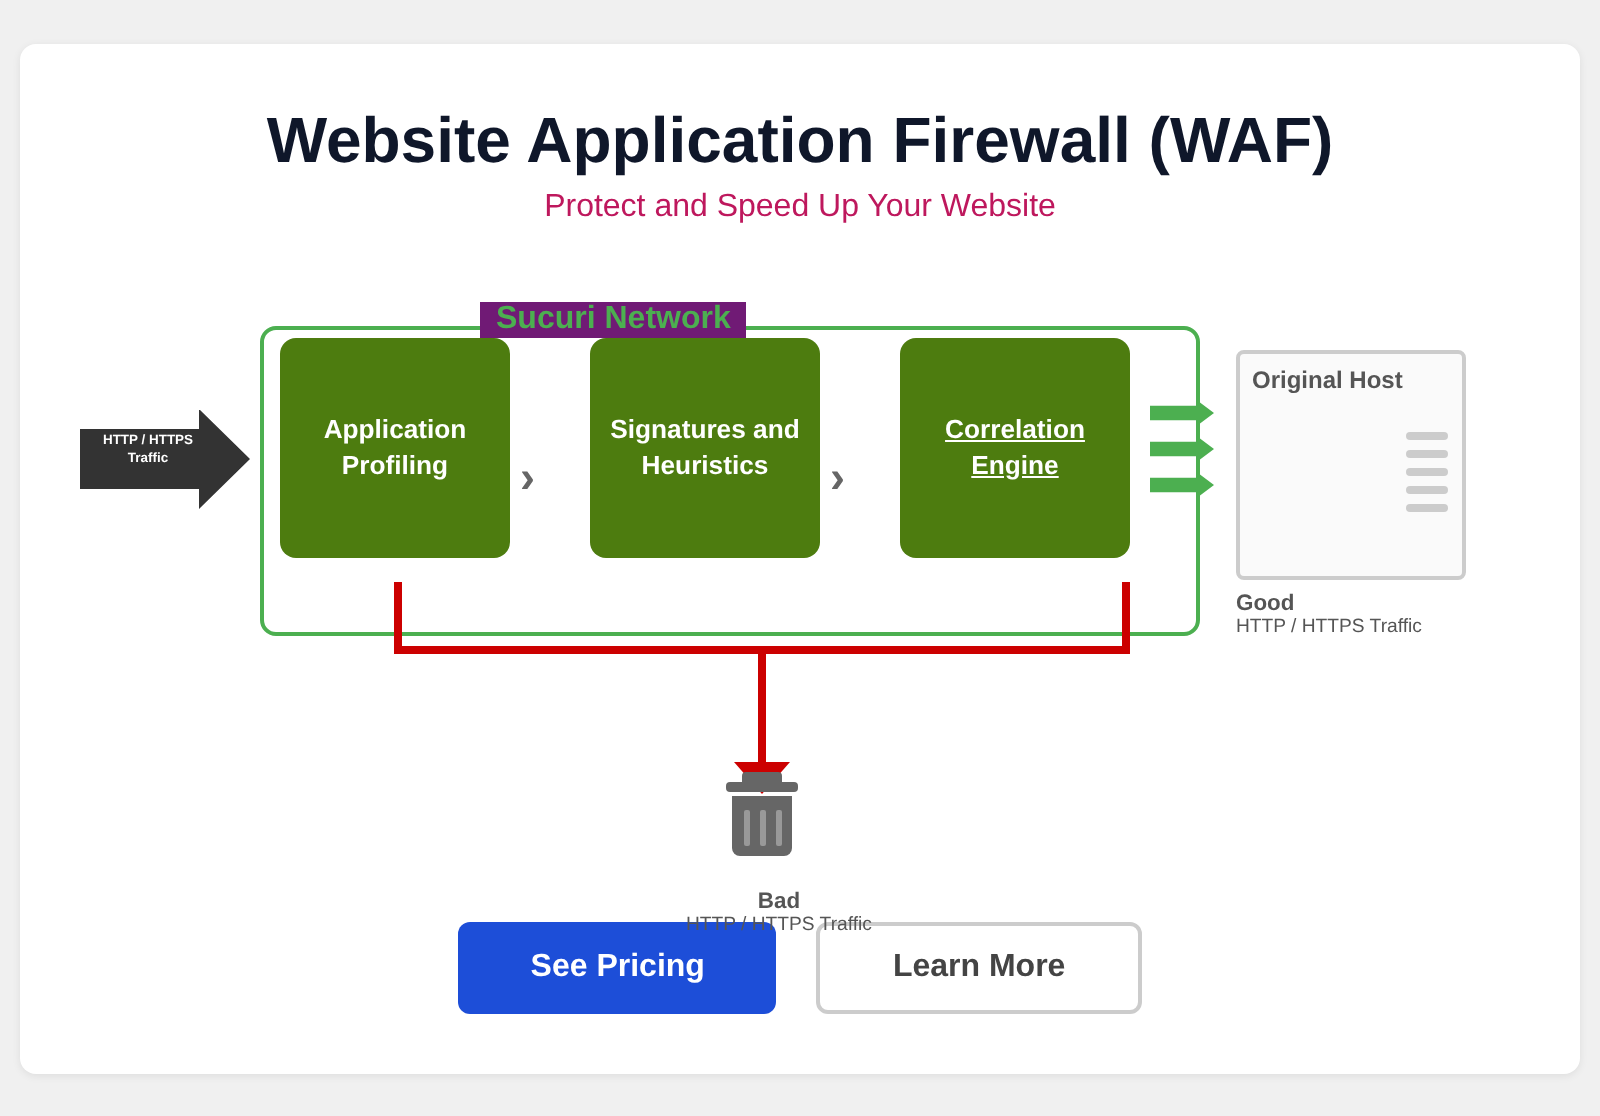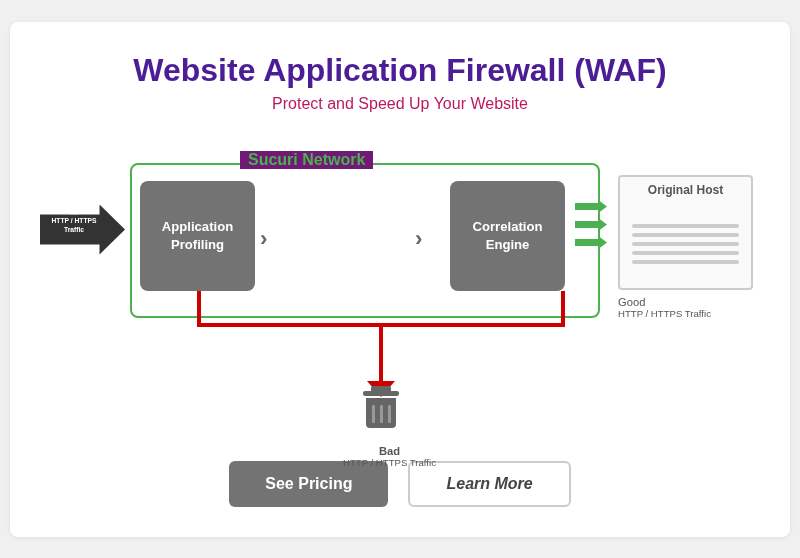--- a/index.html
+++ b/index.html
@@ -16,21 +16,21 @@
       background: #fff;
       border-radius: 8px;
       width: 780px;
       padding: 30px 20px 30px 20px;
       text-align: center;
       box-shadow: 0 1px 4px rgba(0,0,0,0.08);
     }
     .main-title {
       font-size: 2rem;
       font-weight: 700;
-      color: #4c1d95;
+      color: #0f172a;
       margin-bottom: 6px;
     }
     .subtitle {
       font-size: 1rem;
       color: #be185d;
       margin-bottom: 20px;
     }
     .diagram-area {
       position: relative;
       margin: 0 auto;
@@ -83,38 +83,38 @@
       color: #fff;
       font-size: 0.42rem;
       font-weight: 700;
       line-height: 1.3;
       text-align: center;
       width: 60px;
     }
     
     .proc-box {
       position: absolute;
-      top: 48px;
+      top: 36px;
       width: 115px;
       height: 110px;
-      background: #737373;
+      background: #4d7c0f;
       border-radius: 8px;
       display: flex;
       align-items: center;
       justify-content: center;
       color: #fff;
       font-size: 0.82rem;
       font-weight: 600;
       text-align: center;
       padding: 8px;
       line-height: 1.3;
     }
     .proc-box.app-profiling { left: 100px; }
     .proc-box.sig-heuristics { left: 255px; }
-    .proc-box.correlation { left: 410px; }
+    .proc-box.correlation { left: 410px; text-decoration: underline; }
 
     
     .chevron {
       position: absolute;
       top: 93px;
       color: #666;
       font-size: 1.4rem;
       font-weight: 900;
     }
     .chevron.c1 { left: 220px; }
@@ -134,27 +134,26 @@
       height: 12px;
       background: #4caf50;
       clip-path: polygon(0 20%, 75% 20%, 75% 0%, 100% 50%, 75% 100%, 75% 80%, 0 80%);
     }
 
     
     .original-host {
       position: absolute;
       top: 42px;
       left: 578px;
-      width: 135px;
+      width: 115px;
       height: 115px;
       border: 2px solid #ccc;
       border-radius: 4px;
       background: #fafafa;
       display: flex;
-      flex-direction: column;
       padding: 6px;
     }
     .host-lines {
       flex: 1;
       display: flex;
       flex-direction: column;
       justify-content: center;
       gap: 5px;
       margin-top: 8px;
     }
@@ -175,21 +174,21 @@
     .good-traffic {
       position: absolute;
       top: 163px;
       left: 578px;
       text-align: left;
       font-size: 0.6rem;
       color: #555;
     }
     .good-label {
       font-size: 0.7rem;
-      font-weight: 400;
+      font-weight: 700;
     }
 
     
     .red-line-h {
       position: absolute;
       height: 4px;
       background: #cc0000;
     }
     .red-line-v {
       position: absolute;
@@ -290,39 +289,38 @@
     }
 
     
     .btn-row {
       display: flex;
       justify-content: center;
       gap: 20px;
       margin-top: 18px;
     }
     .btn-green {
-      background: #737373;
+      background: #1d4ed8;
       color: #fff;
       border: none;
       border-radius: 6px;
       padding: 12px 36px;
       font-size: 1rem;
       font-weight: 600;
       cursor: pointer;
     }
     .btn-outline {
       background: #fff;
       color: #444;
       border: 2px solid #ccc;
       border-radius: 6px;
       padding: 12px 36px;
       font-size: 1rem;
       font-weight: 600;
       cursor: pointer;
-      font-style: italic;
     }
   </style>
 </head>
 <body>
 
 <div class="card">
   <h1 class="main-title">Website Application Firewall (WAF)</h1>
   <p class="subtitle">Protect and Speed Up Your Website</p>
 
   <div class="diagram-area">
@@ -330,20 +328,21 @@
     <div class="sucuri-border"></div>
     <div class="sucuri-label">Sucuri Network</div>
 
     <div class="traffic-arrow">
       <div class="arrow-shape">
         <div class="arrow-text">All<br>HTTP / HTTPS<br>Traffic</div>
       </div>
     </div>
 
     <div class="proc-box app-profiling">Application Profiling</div>
+    <div class="proc-box sig-heuristics">Signatures and Heuristics</div>
     <div class="proc-box correlation">Correlation Engine</div>
 
     <div class="chevron c1">›</div>
     <div class="chevron c2">›</div>
 
     <div class="green-arrows">
       <div class="green-arr"></div>
       <div class="green-arr"></div>
       <div class="green-arr"></div>
     </div>

